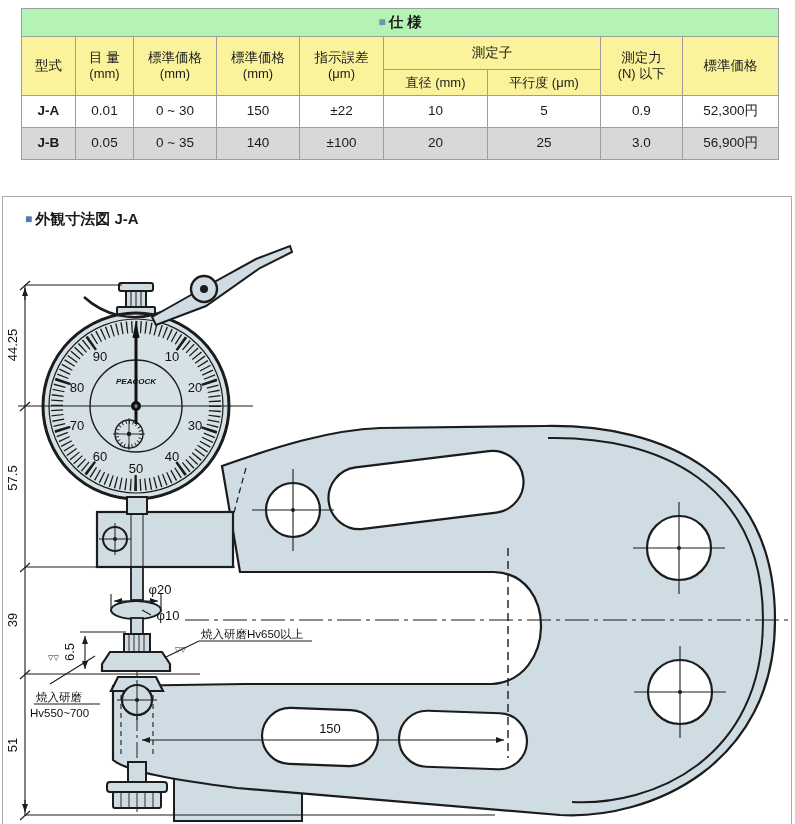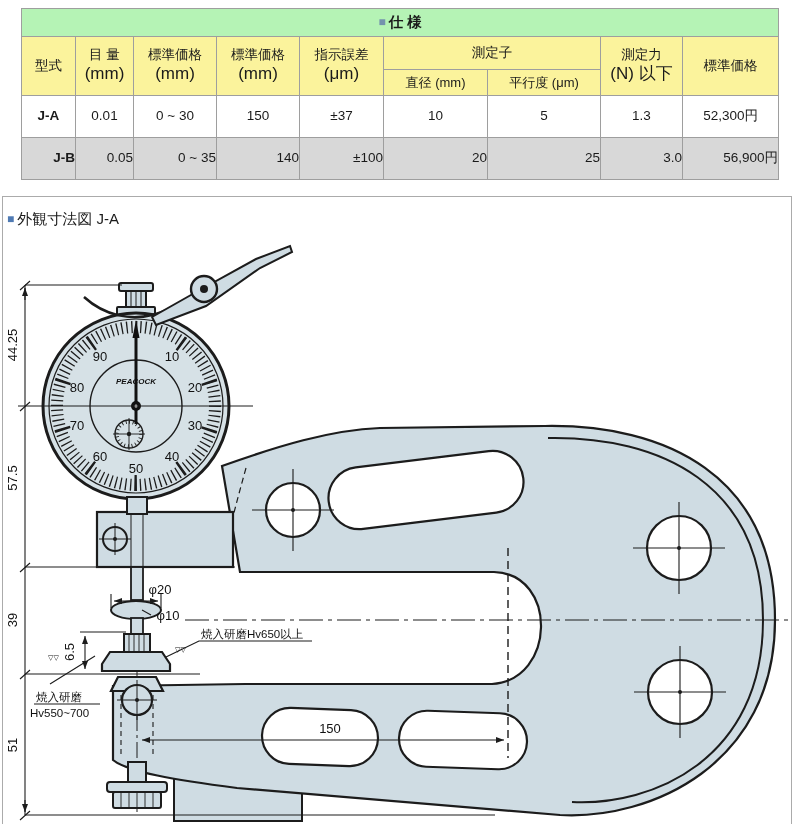--- a/index.html
+++ b/index.html
@@ -18,31 +18,31 @@
     padding:0;line-height:1.22;
   }
   td.title-cell{
     background:#b5f3b5;text-align:left;height:27px;
     font-weight:bold;font-size:14.5px;padding-left:5px;
   }
   .bullet-t{color:#7392ad;font-size:12px;margin-right:3px;position:relative;top:-1px;}
   tr.h1 td,tr.h2 td{background:#fbf39c;font-weight:normal;}
   tr.h1{height:33px;}
   tr.h2{height:26px;font-size:13px;}
-  tr.data{height:42px;}
-  tr.data.alt td{background:#d8d8d8;text-align:right;}
+  tr.data{height:32px;}
+  tr.data.alt td{background:#d8d8d8;}
   td.model-cell{text-align:left;padding-left:8px;font-weight:bold;}
-  .hdr-sub{font-size:17px;}
+  .hdr-sub{font-size:13px;}
   
   .panel{
     position:absolute;left:2px;top:196px;width:788px;height:640px;
     border:1px solid #ababab;background:#ffffff;
   }
   .panel-title{
-    position:absolute;left:4px;top:13px;font-size:15px;font-weight:normal;z-index:5;
+    position:absolute;left:22px;top:13px;font-size:15px;font-weight:bold;z-index:5;
   }
   .bullet-d{color:#4f7ab3;font-size:12px;margin-right:3px;position:relative;top:-1px;}
   svg.drawing{position:absolute;left:0;top:0;}
   svg.drawing text{font-family:"Liberation Sans","DejaVu Sans",sans-serif;fill:#111;}
   .dimtxt{font-size:13px;}
   .notetxt{font-size:11.5px;}
 </style>
 </head>
 <body>
 
@@ -79,24 +79,24 @@
   </tr>
   <tr class="h2">
     <td><span>直径 (mm)</span></td>
     <td><span>平行度 (μm)</span></td>
   </tr>
   <tr class="data">
     <td class="model-cell">J-A</td>
     <td>0.01</td>
     <td>0 ~ 30</td>
     <td>150</td>
-    <td>±37</td>
+    <td>±22</td>
     <td>10</td>
     <td>5</td>
-    <td>1.3</td>
+    <td>0.9</td>
     <td>52,300円</td>
   </tr>
   <tr class="data alt">
     <td class="model-cell">J-B</td>
     <td>0.05</td>
     <td>0 ~ 35</td>
     <td>140</td>
     <td>±100</td>
     <td>20</td>
     <td>25</td>

